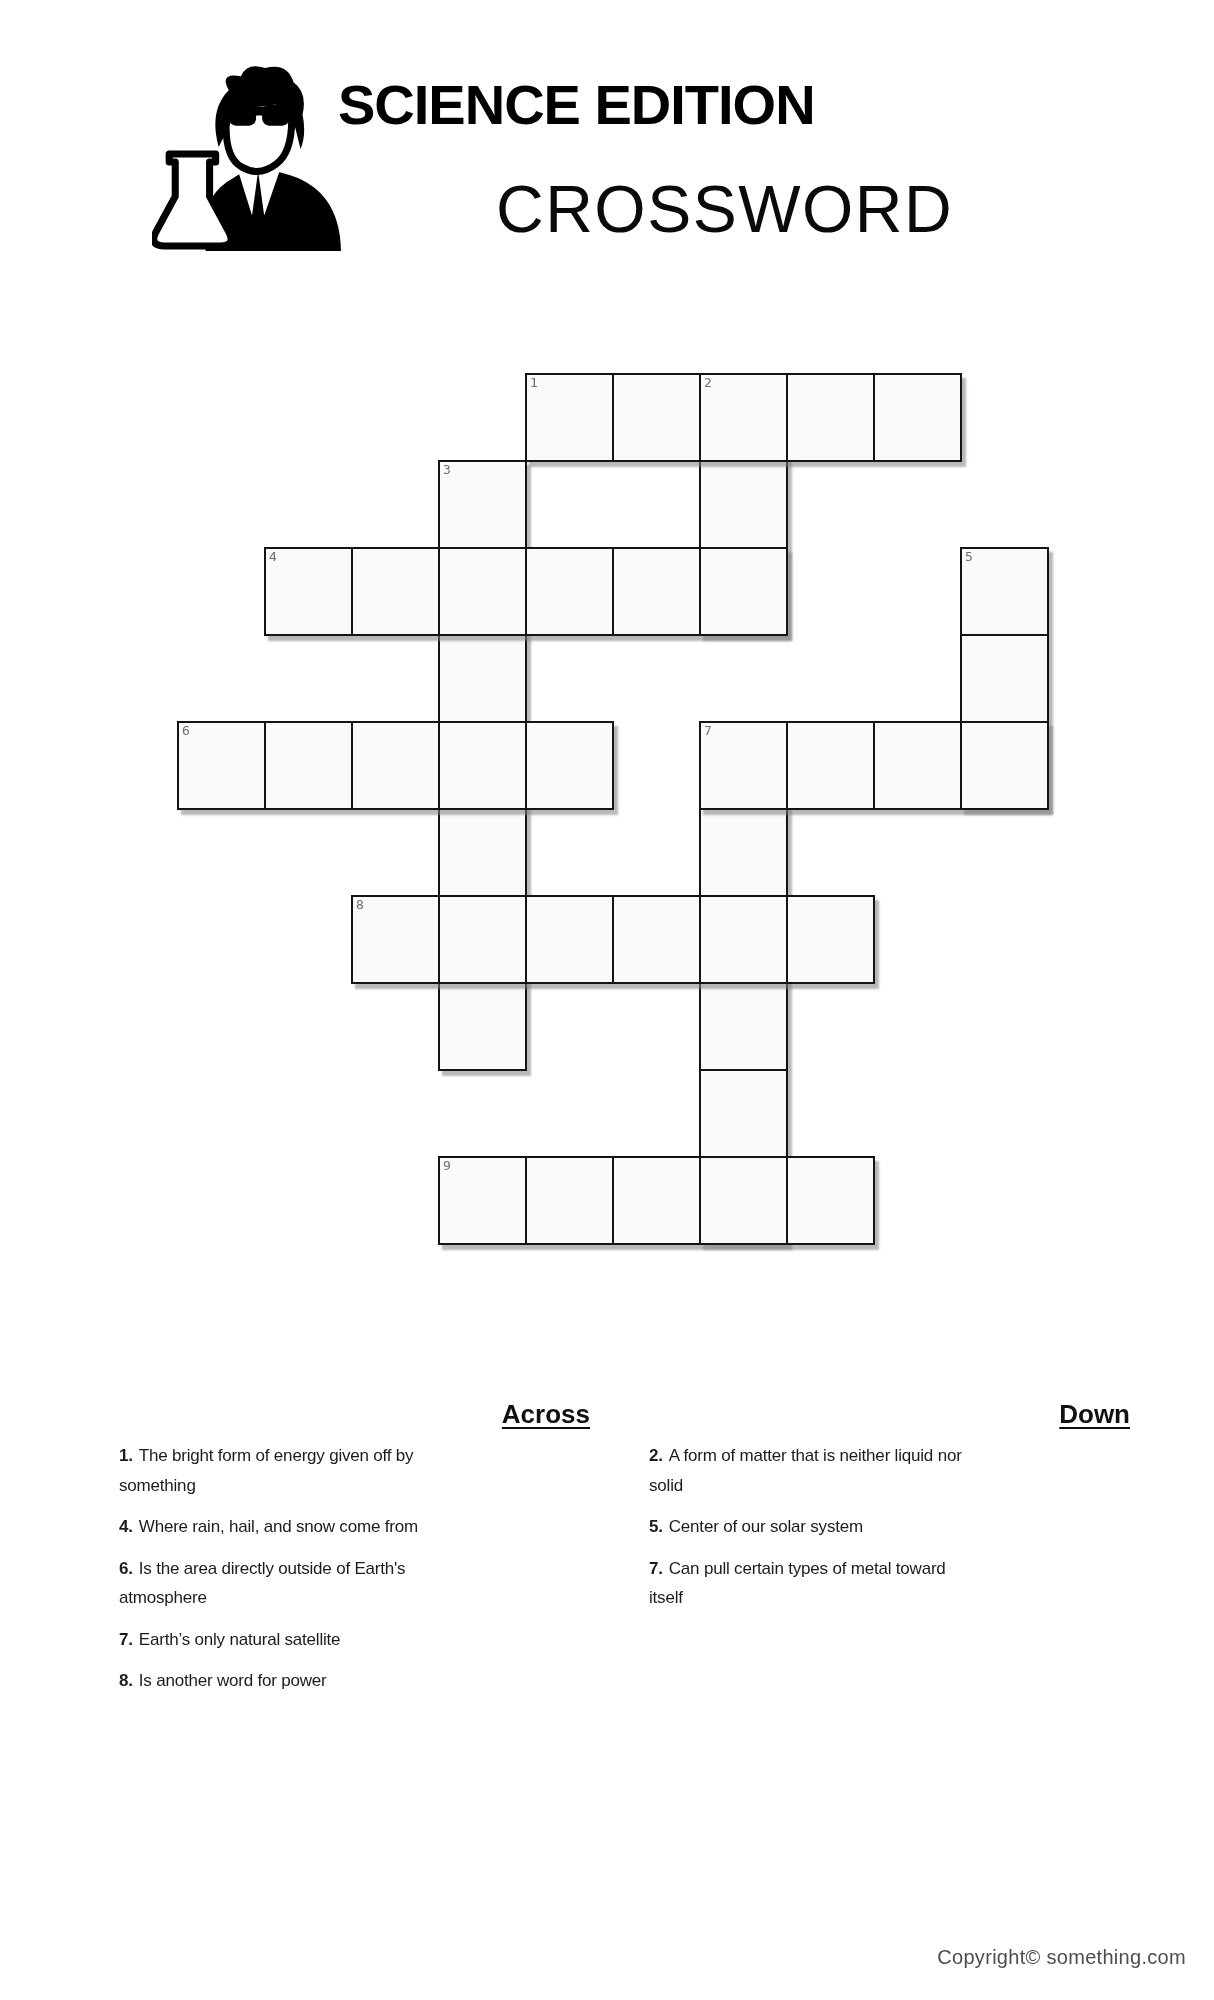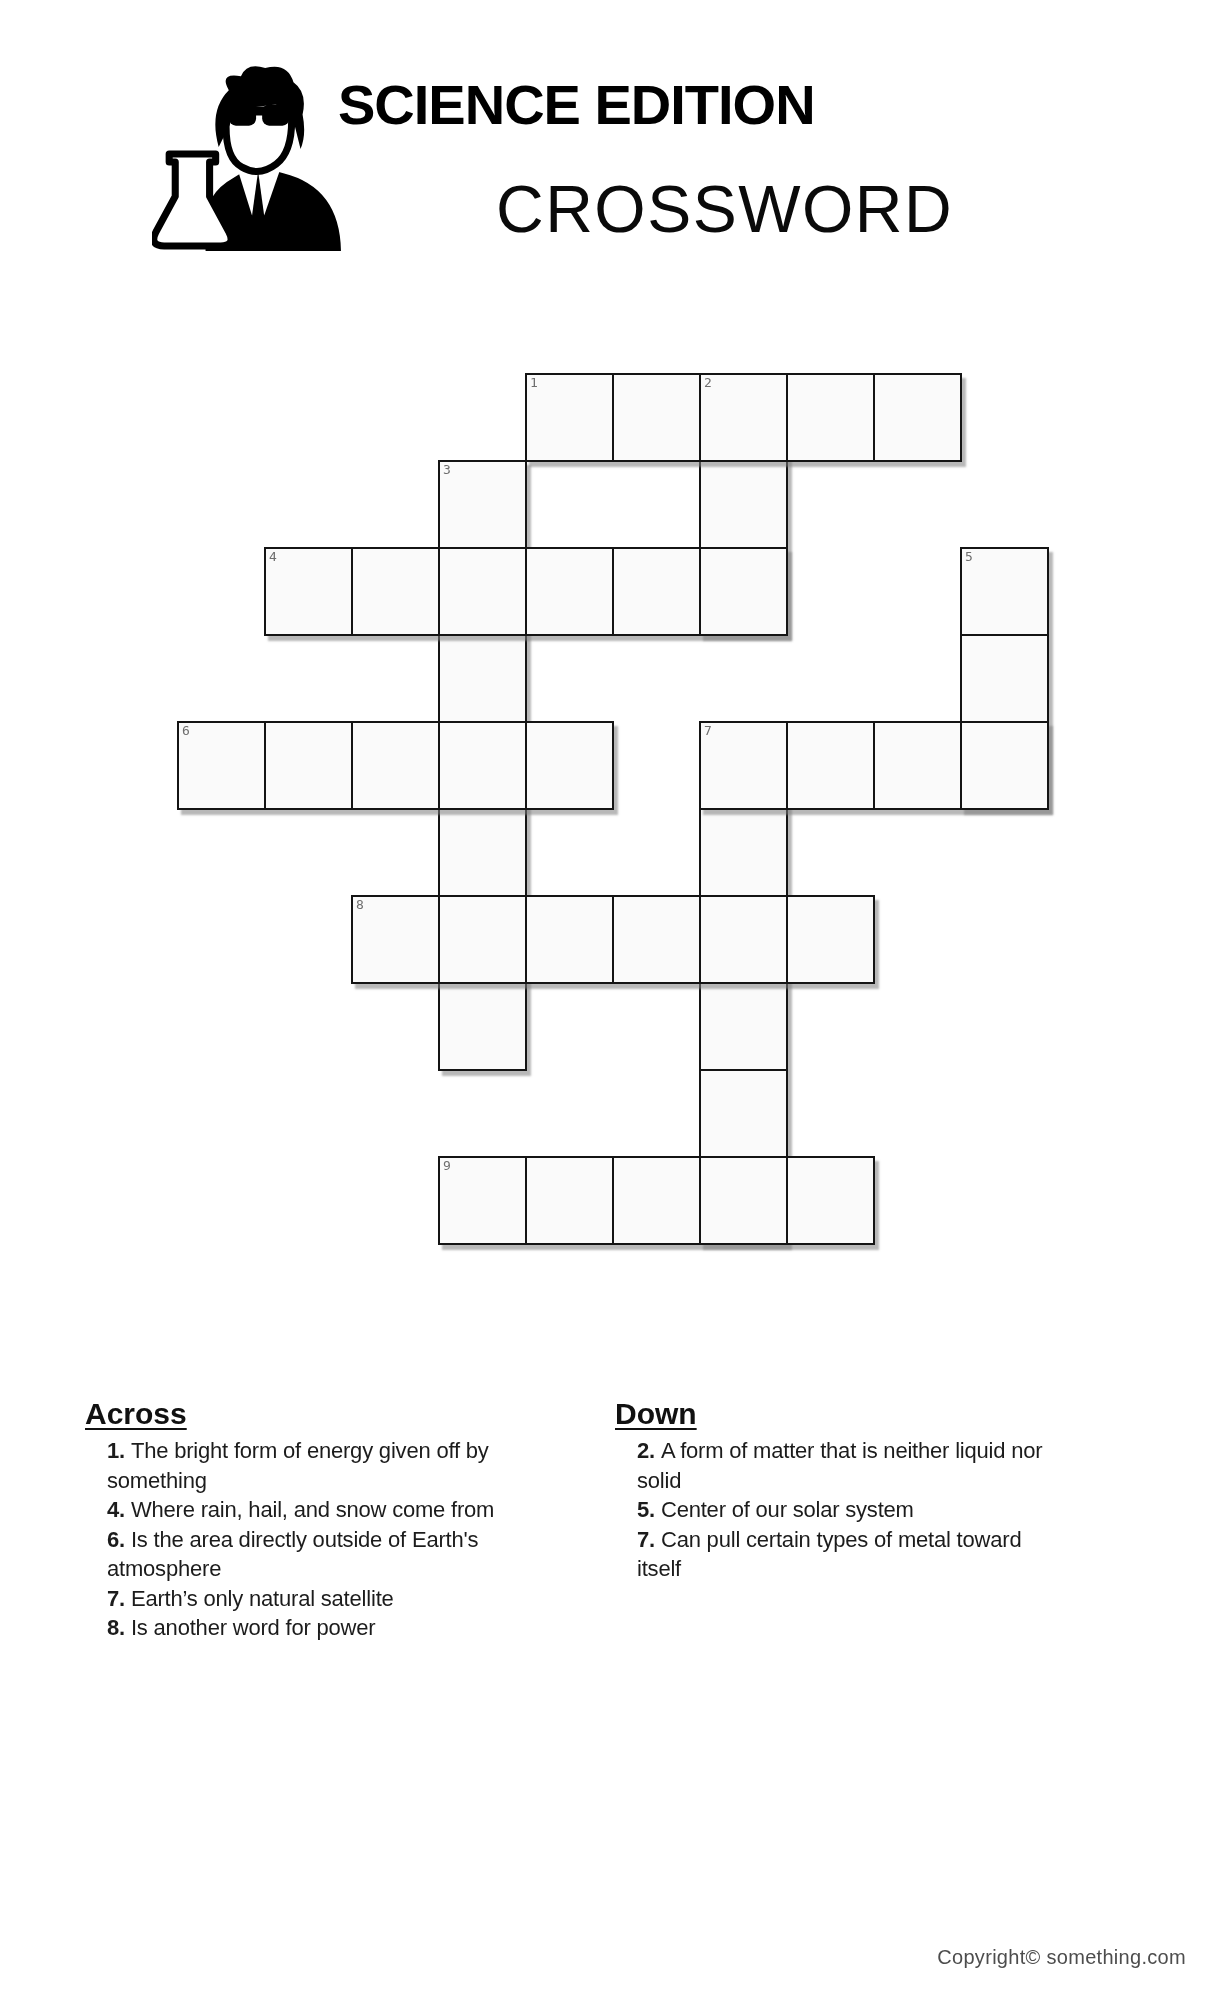--- a/index.html
+++ b/index.html
@@ -18,25 +18,25 @@
   .word-block{position:absolute;display:grid;background:var(--grid-line,#141414);
               padding:2px;gap:2px;box-shadow:4px 5px 2px var(--shadow,rgba(125,125,125,.55));}
   .cell{width:85px;height:85px;background:var(--cell-fill,#fafafa);position:relative;}
   .cell-num{position:absolute;top:1px;left:3px;font-family:"DejaVu Sans Mono",monospace;
             font-size:13px;color:var(--cell-number,#6e6e6e);line-height:14px;}
 
   
   .clues-col{position:absolute;top:1399px;}
   .clues-col.across{left:85px;width:505px;}
   .clues-col.down{left:615px;width:515px;}
-  .clues-heading{margin:0 0 7px 0;font-size:30px;font-weight:bold;color:#111;
+  .clues-heading{margin:0 0 7px 0;font-size:26px;font-weight:bold;color:#111;
                  text-decoration:underline;text-underline-offset:4px;
-                 text-decoration-thickness:2px;line-height:30px;}
+                 text-decoration-thickness:2px;line-height:30px;text-align:right;}
   .clue-list{margin-left:22px;}
-  .clue{margin:0;font-size:22px;line-height:29.5px;color:var(--clue-text,#1c1c1c);
+  .clue{margin:12px;font-size:17px;line-height:29.5px;color:var(--clue-text,#1c1c1c);
         white-space:pre-line;letter-spacing:-0.2px;}
   .clue b{font-weight:bold;margin-right:6px;}
 
   
   .copyright{position:absolute;top:1946px;right:28px;font-size:20px;letter-spacing:.3px;
              color:var(--copyright-text,#4d4d4d);}
 </style>
 </head>
 <body>
 

